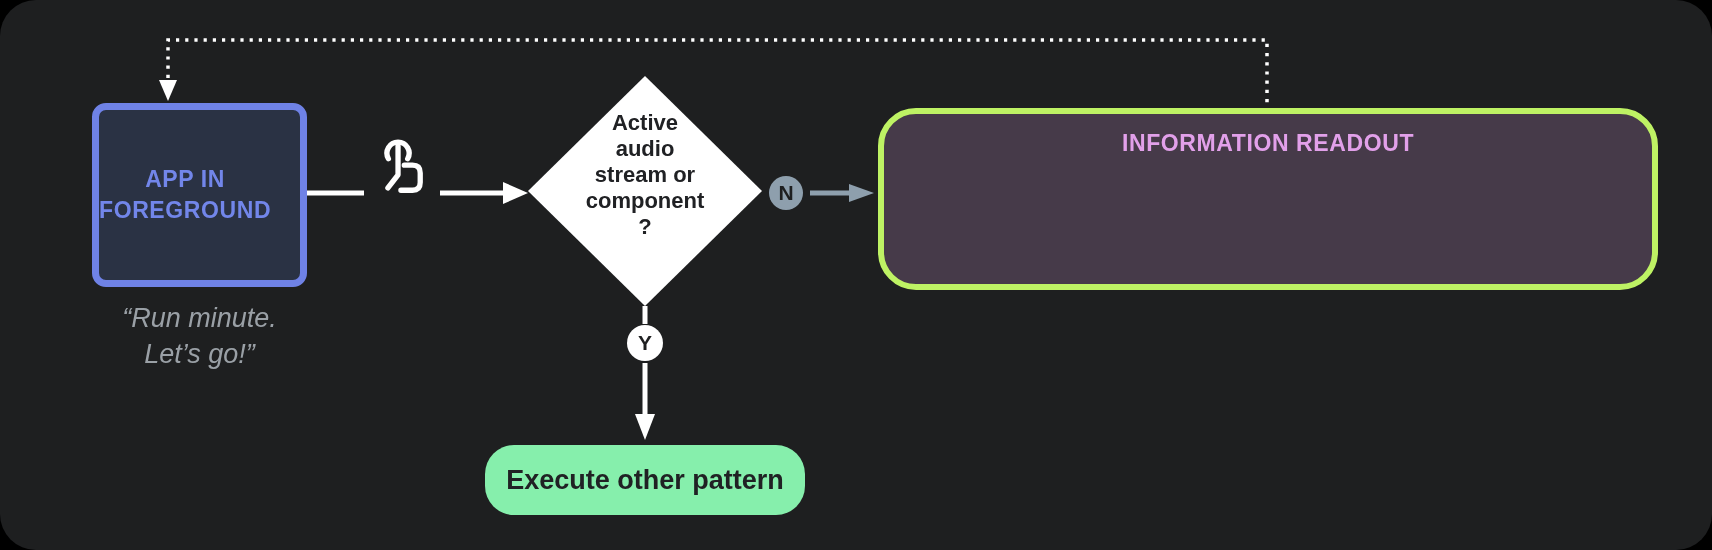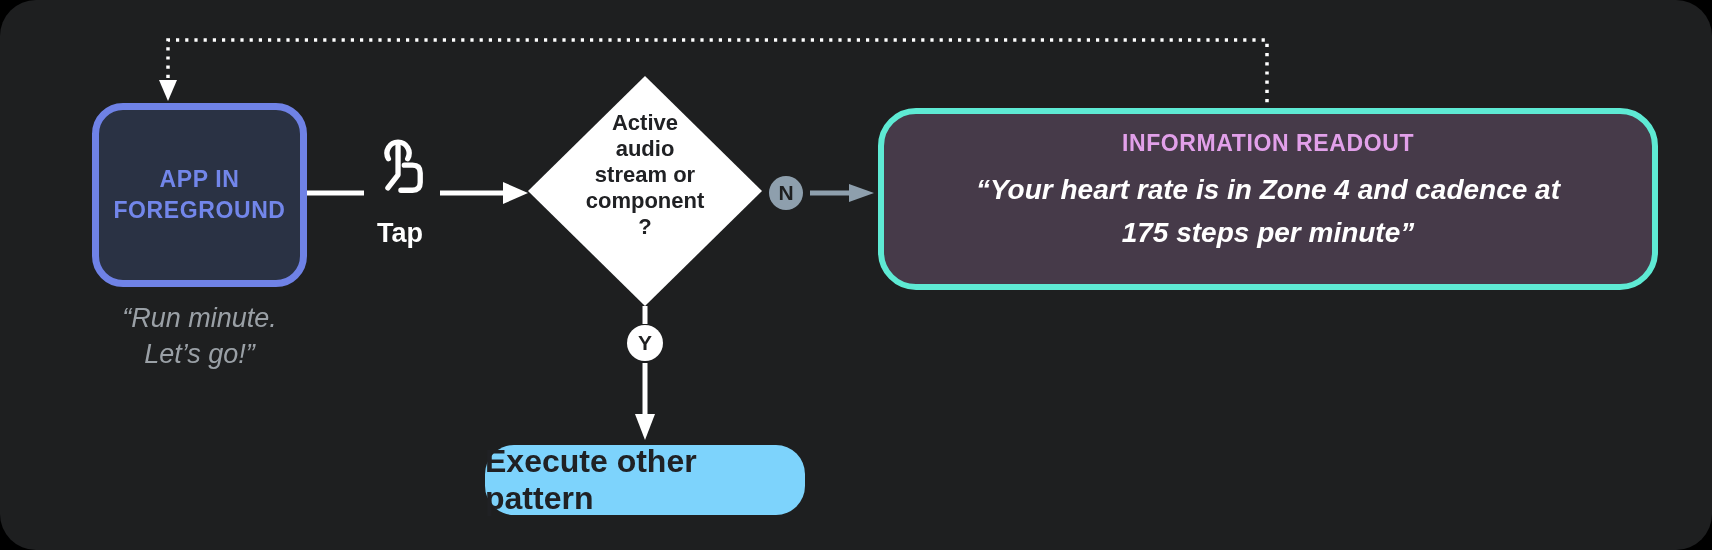--- a/index.html
+++ b/index.html
@@ -1,48 +1,48 @@
 <!DOCTYPE html>
 <html><head>
 <meta charset="utf-8">
 <style>
   html,body{margin:0;padding:0;background:#000;}
   .stage{position:relative;width:1712px;height:550px;font-family:"Liberation Sans",sans-serif;overflow:hidden;}
   .panel{position:absolute;inset:0;background:#1E1F20;border-radius:36px;overflow:hidden;}
   svg.connectors{position:absolute;left:0;top:0;}
 
   .app-box{position:absolute;left:92px;top:103px;width:201px;height:170px;
-    border:7px solid #6F82E6;border-radius:31px;background:#2A3244;
-    display:flex;align-items:center;justify-content:center;}
+    border:7px solid #6F82E6;border-radius:14px;background:#2A3244;
+    display:flex;align-items:center;justify-content:flex-start;}
   .app-label{color:#7286EA;font-weight:bold;font-size:23px;letter-spacing:.6px;
     text-align:center;white-space:pre-line;line-height:1.35;}
   .app-quote{position:absolute;left:72px;top:300px;width:255px;text-align:center;
     font-style:italic;font-size:27px;color:#9AA0A6;white-space:pre-line;line-height:1.35;}
 
   .tap-icon{position:absolute;left:372px;top:136px;}
   .tap-label{position:absolute;left:338px;top:218px;width:124px;text-align:center;
     color:#FFFFFF;font-size:27px;font-weight:600;}
 
   .diamond-text{position:absolute;left:570px;top:110px;width:150px;text-align:center;
     color:#202124;font-weight:bold;font-size:22px;line-height:1.18;white-space:pre-line;}
 
   .badge{position:absolute;border-radius:50%;display:flex;align-items:center;
     justify-content:center;font-weight:bold;font-size:21px;color:#1E1F20;}
   .badge-n{left:769px;top:176px;width:34px;height:34px;background:#8E9FAD;}
   .badge-y{left:627px;top:325px;width:36px;height:36px;background:#FFFFFF;}
 
   .readout{position:absolute;left:878px;top:108px;width:768px;height:170px;
-    border:6px solid #5eead4;border-radius:38px;background:#463A49;text-align:center;}
+    border:6px solid #bef264;border-radius:38px;background:#463A49;text-align:center;}
   .readout-title{margin-top:16px;color:#E2A0EA;font-weight:bold;font-size:23px;letter-spacing:.6px;}
   .readout-quote{margin-top:11px;color:#FFFFFF;font-weight:bold;font-style:italic;
     font-size:28px;line-height:1.55;white-space:pre-line;}
 
   .pill{position:absolute;left:485px;top:445px;width:320px;height:70px;border-radius:29px;
-    background:#7dd3fc;display:flex;align-items:center;justify-content:center;
-    color:#202124;font-weight:bold;font-size:32px;}
+    background:#86efac;display:flex;align-items:center;justify-content:center;
+    color:#202124;font-weight:bold;font-size:27px;}
 </style>
 </head>
 <body>
 
 <div class="stage">
   <div class="panel">
 
     <svg class="connectors" width="1712" height="550" viewBox="0 0 1712 550">
 
       <polyline points="168,78 168,40 1267,40 1267,106" fill="none" stroke="#FFFFFF" stroke-width="3.5" stroke-dasharray="3.2 6"></polyline>
@@ -71,33 +71,30 @@
     <div class="app-quote">“Run minute.
 Let’s go!”</div>
 
     <span class="tap-icon">
       <svg width="54" height="68" viewBox="0 0 56 70" fill="none" stroke="#FFFFFF" stroke-width="5.5" stroke-linecap="round" stroke-linejoin="round">
         <path d="M 17,23.3 A 11.5 11.5 0 1 1 37,23.3"></path>
         <path d="M 27,10 V 40 L 16.5,53.5"></path>
         <path d="M 33.5,30 H 42 Q 50,30 50,38 V 48 Q 50,56 42,56 H 30"></path>
       </svg>
     </span>
-    <div class="tap-label">Tap</div>
 
     <div class="diamond-text">Active
 audio
 stream or
 component
 ?</div>
 
     <div class="badge badge-n">N</div>
     <div class="badge badge-y">Y</div>
 
     <div class="readout">
       <div class="readout-title">INFORMATION READOUT</div>
-      <div class="readout-quote">“Your heart rate is in Zone 4 and cadence at
-175 steps per minute”</div>
     </div>
 
     <div class="pill">Execute other pattern</div>
 
   </div>
 </div>
 
 </body></html>

